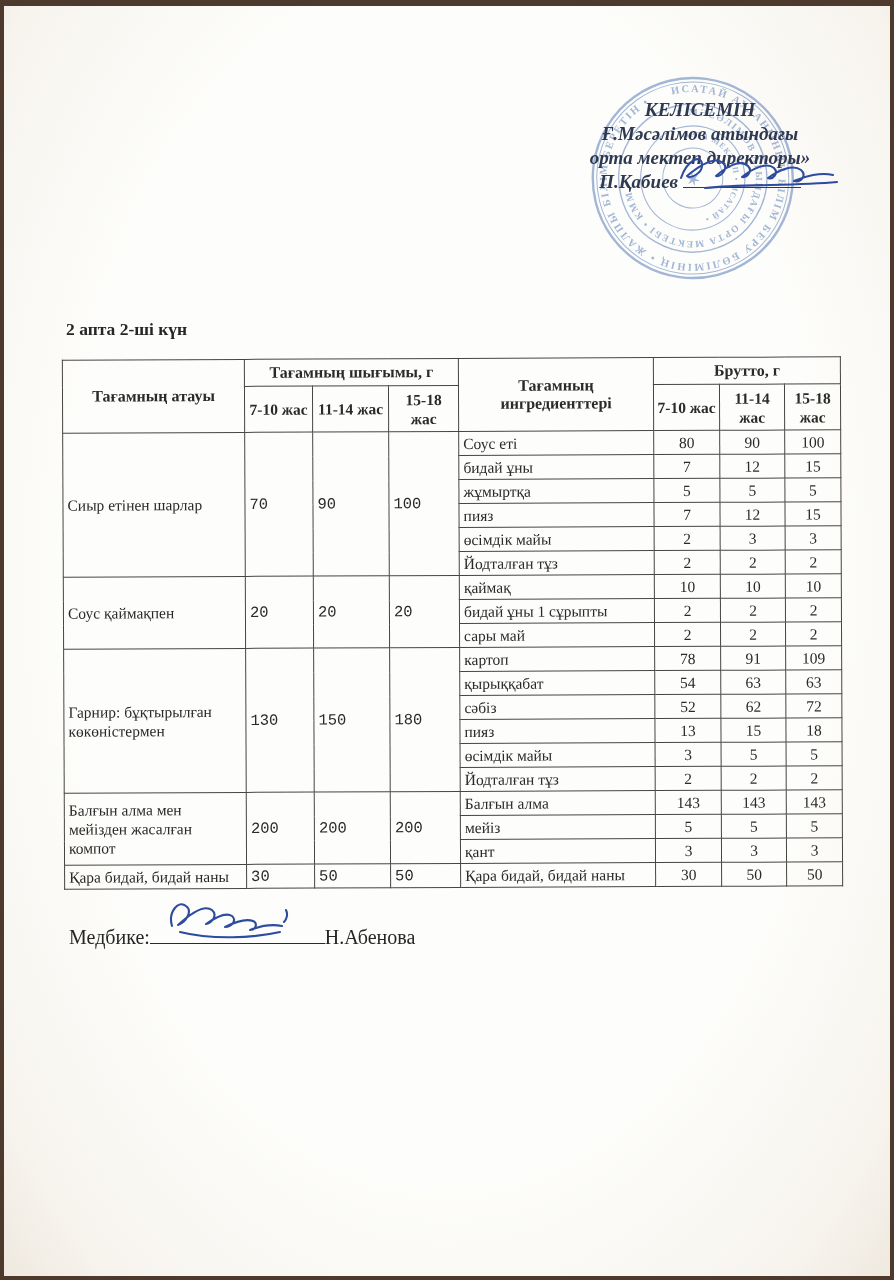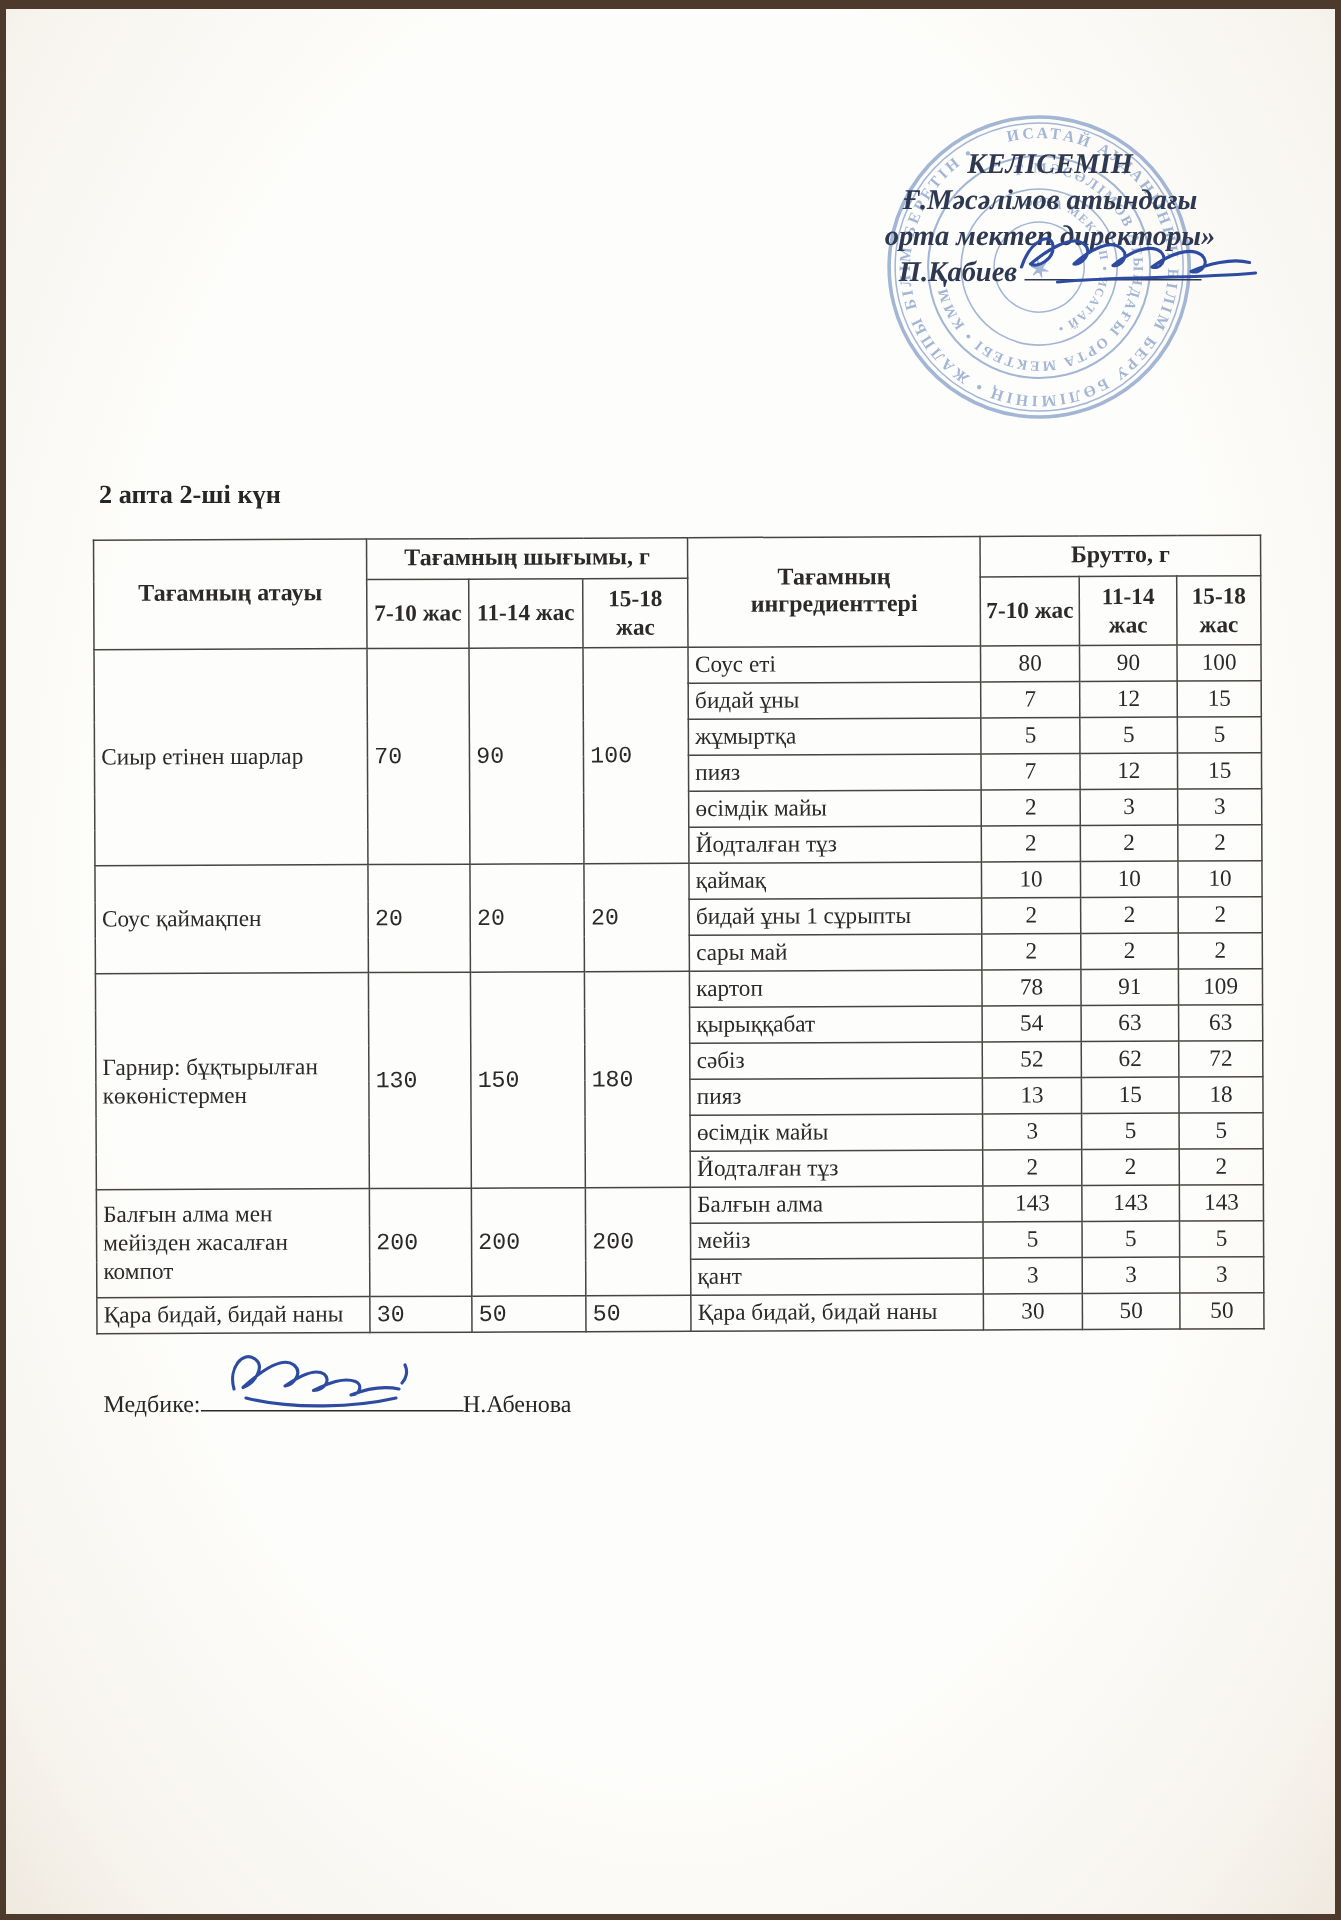--- a/index.html
+++ b/index.html
@@ -31,21 +31,21 @@
     font-size:15.5px;color:#2b2a28;padding:0 4px;overflow:hidden;
   }
   table.menu th{font-weight:bold;text-align:center;padding:2px 2px;}
   tr.h1 th{height:27px;font-size:16px;}
   tr.h2 th{height:46px;line-height:19px;}
   td.dish{vertical-align:middle;padding-left:7px;line-height:19px;border-radius:19px;}
   td.portion{text-align:left;vertical-align:middle;font-size:16px;font-family:Liberation Mono, monospace;}
   td.ingr{padding-left:8px;height:24px;vertical-align:middle;}
   td.num{text-align:center;vertical-align:middle;font-size:16px;}
   
-  .sig-row{position:absolute;left:65px;z-index:2;font-size:16px;white-space:nowrap;}
+  .sig-row{position:absolute;left:65px;z-index:2;font-size:20px;white-space:nowrap;}
   .sig-row .lbl{vertical-align:baseline;}
   .sig-row .line-wrap{position:relative;display:inline-block;vertical-align:baseline;}
   .sig-row .uline{display:inline-block;border-bottom:1.5px solid #2b2a28;height:14px;}
   .sig-row.r1{top:920px;}
   .sig-row.r2{top:982px;}
   .sig-row.r1 .uline{width:175px;}
   .sig-row.r2 .uline{width:185px;}
   .sig-row .ink{position:absolute;left:12px;top:-34px;height:50px;}
   .ink path,.dir-ink path{fill:none;stroke:#2d4ba0;stroke-width:2.1;stroke-linecap:round;stroke-linejoin:round;}
 </style>

